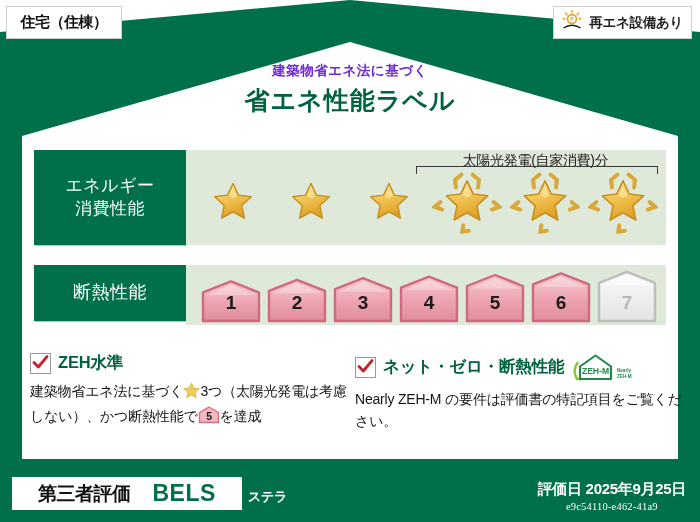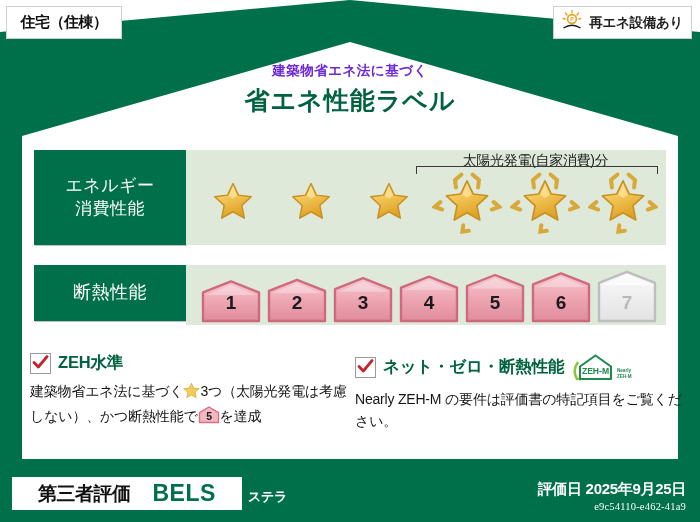--- a/index.html
+++ b/index.html
@@ -118,21 +118,21 @@
   #footer-bels .jp{font-size:19px;font-weight:bold;color:#111;letter-spacing:-.5px;}
   #footer-bels .bels{font-size:23px;font-weight:bold;color:#00704a;margin-left:22px;letter-spacing:.5px;}
   #footer-brand{
     position:absolute;left:248px;bottom:16px;
     font-size:13px;color:#ffffff;font-weight:bold;letter-spacing:-.3px;
   }
   #footer-right{
     position:absolute;right:14px;bottom:10px;text-align:right;color:#ffffff;
   }
   #footer-date{font-size:15px;font-weight:bold;letter-spacing:-.3px;}
-  #footer-id{font-size:10.5px;margin-top:2px;letter-spacing:.2px;font-family:"Liberation Serif",serif;}
+  #footer-id{font-size:10.5px;margin-top:2px;letter-spacing:.2px;font-family:"Liberation Serif",serif;text-align:center;}
 </style>
 </head>
 <body>
 
 <div id="label-root">
 
   <div class="frame-green"></div>
   <div class="frame-white"></div>
 
   <div class="tag" id="tag-housing">

